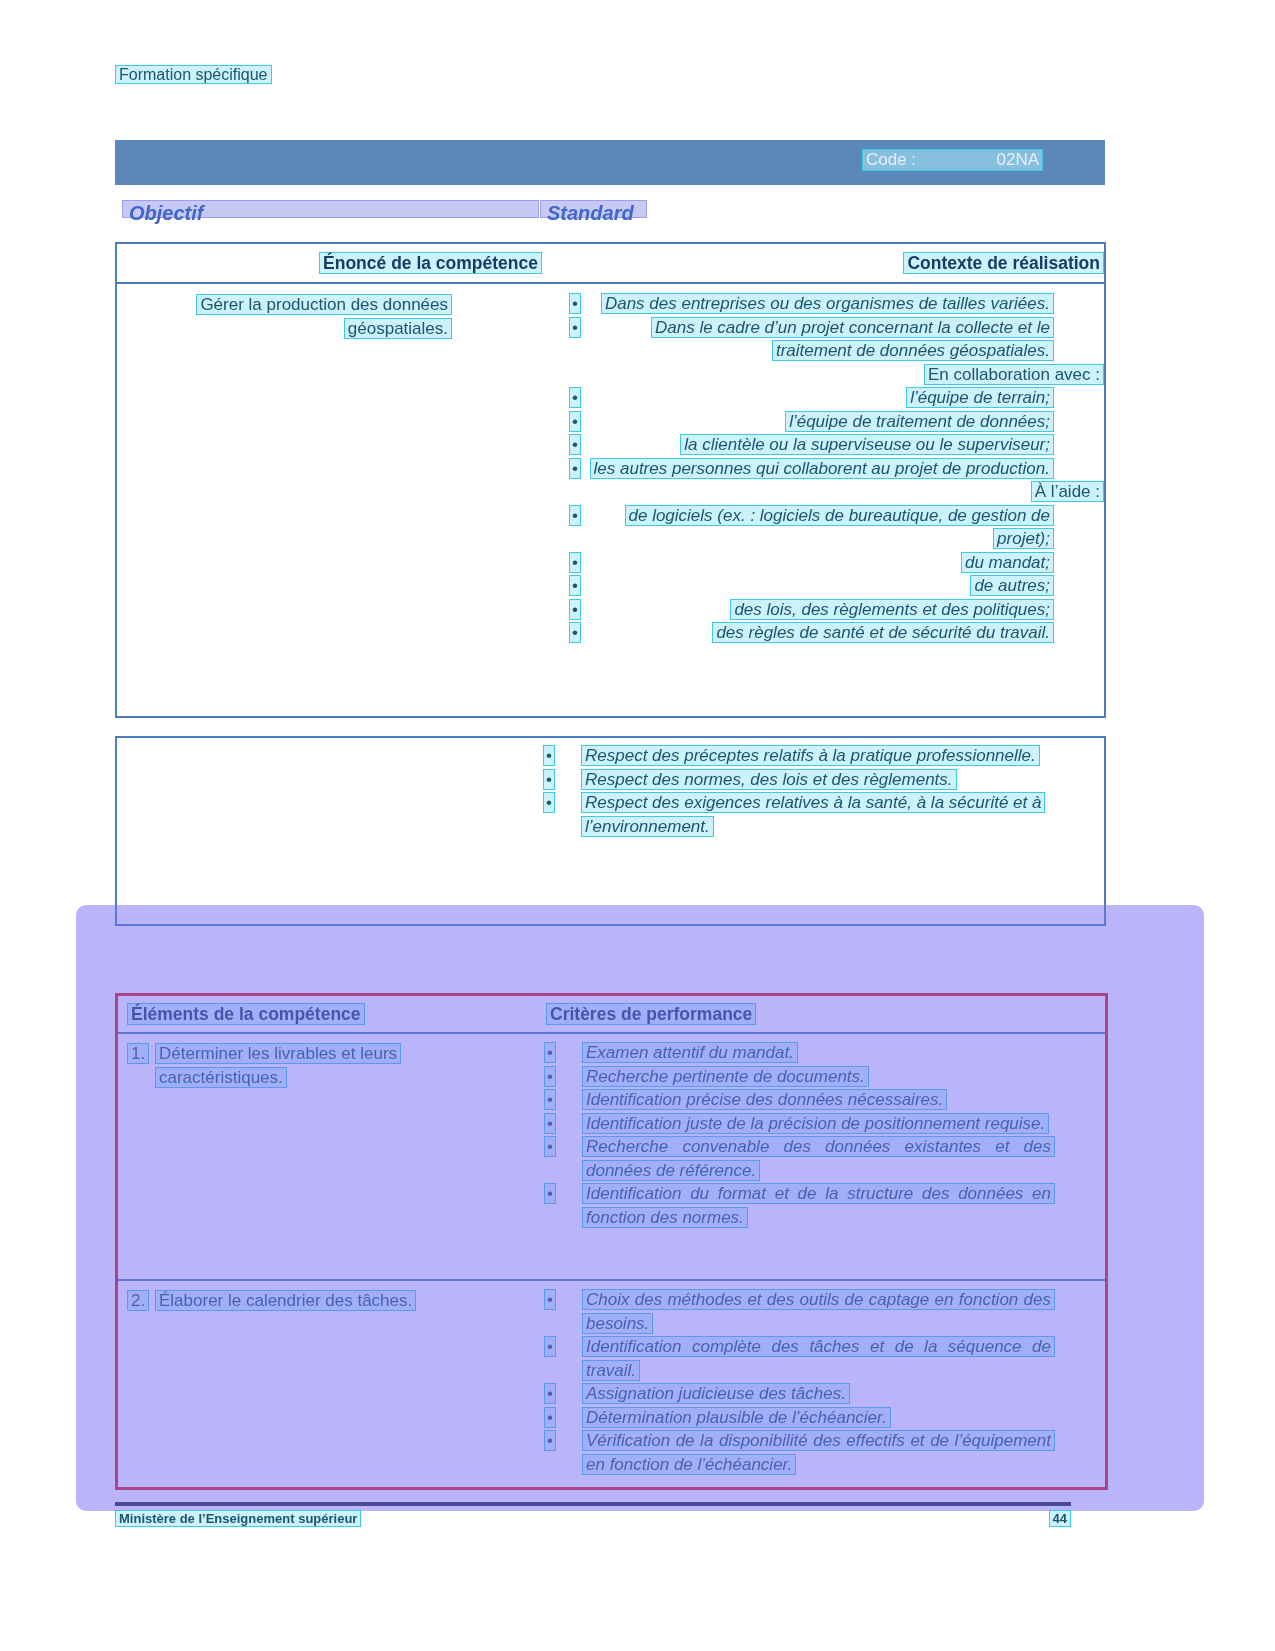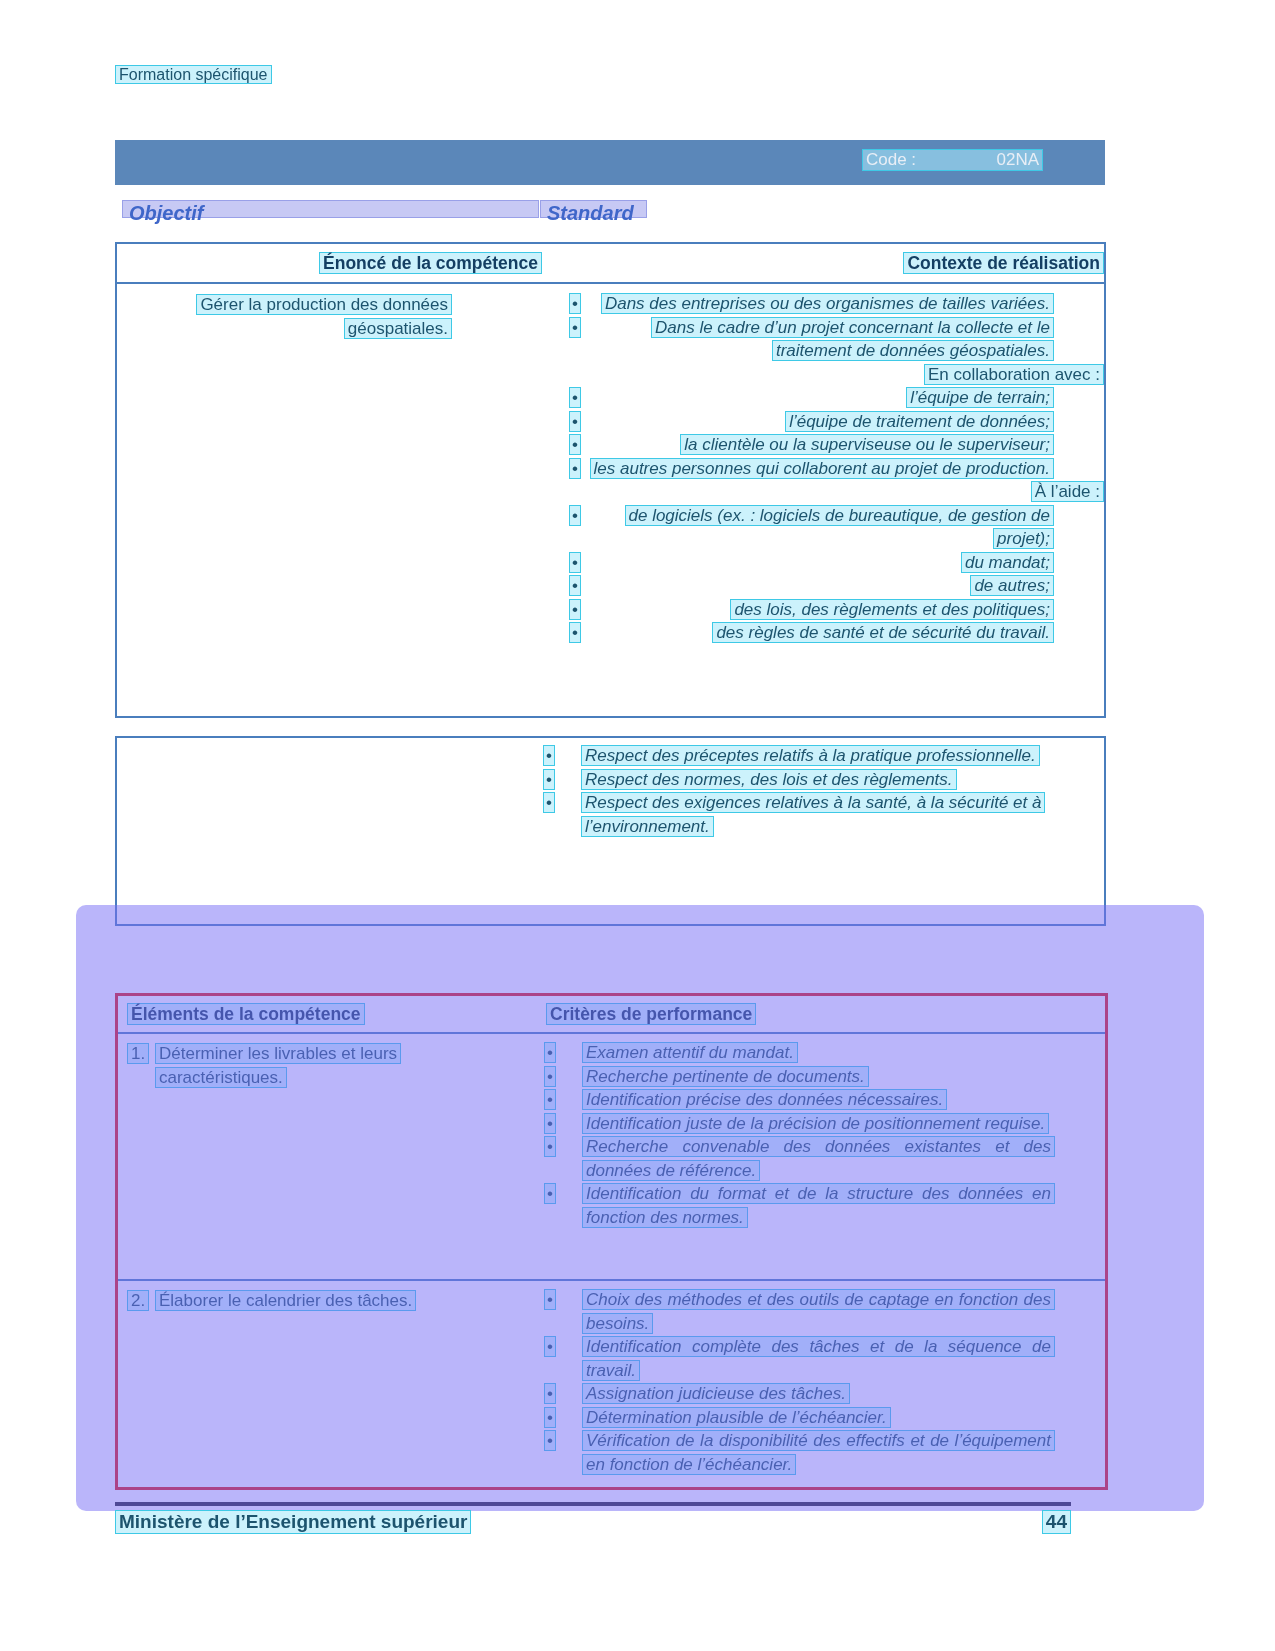--- a/index.html
+++ b/index.html
@@ -73,21 +73,21 @@
   .t3 .row1{height:247px;border-bottom:2px solid var(--tbl-bd);}
   .t3 .t{text-align:justify;}
   .el{display:flex;padding:1px 14px 0 9px;}
   .el .num{flex:0 0 28px;}
   .el .etext{flex:1;}
 
   .footline{position:absolute;left:115px;top:1502px;width:956px;height:4px;background:#262637;z-index:1;}
   .footer{
     position:absolute;left:115px;top:1510px;width:956px;
     display:flex;justify-content:space-between;
-    font-size:19px;font-weight:bold;z-index:6;
+    font-size:13px;font-weight:bold;z-index:6;
   }
 </style>
 </head>
 <body>
 
 <div class="top-label">
   <span class="hl">Formation spécifique</span>
 </div>
 
 <div class="band">

